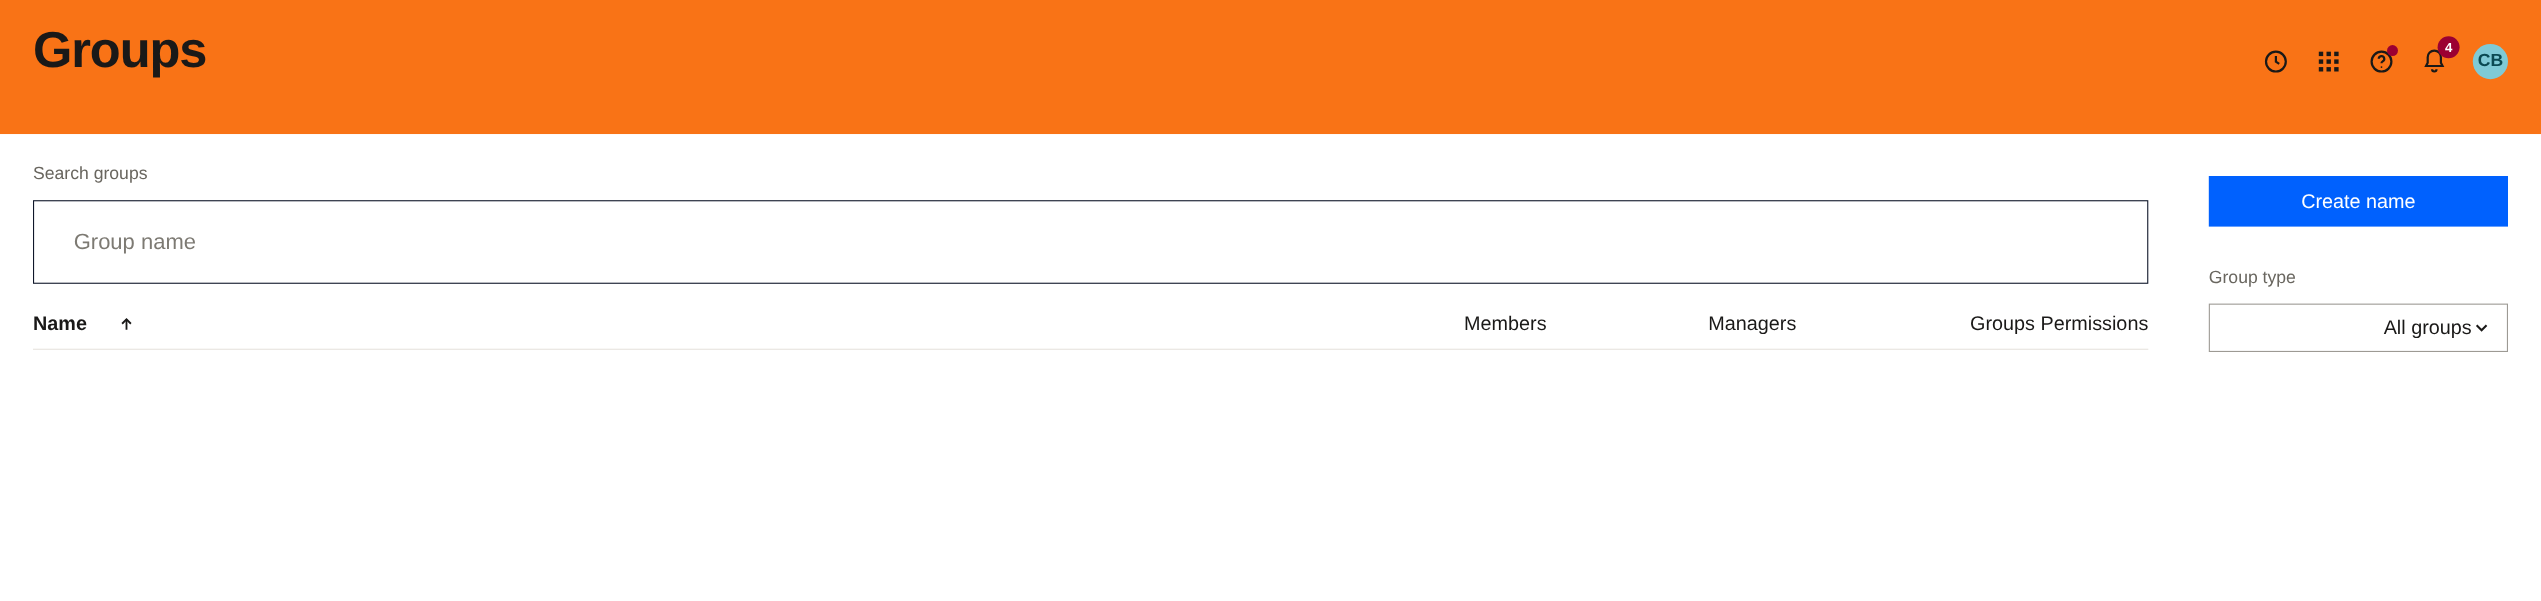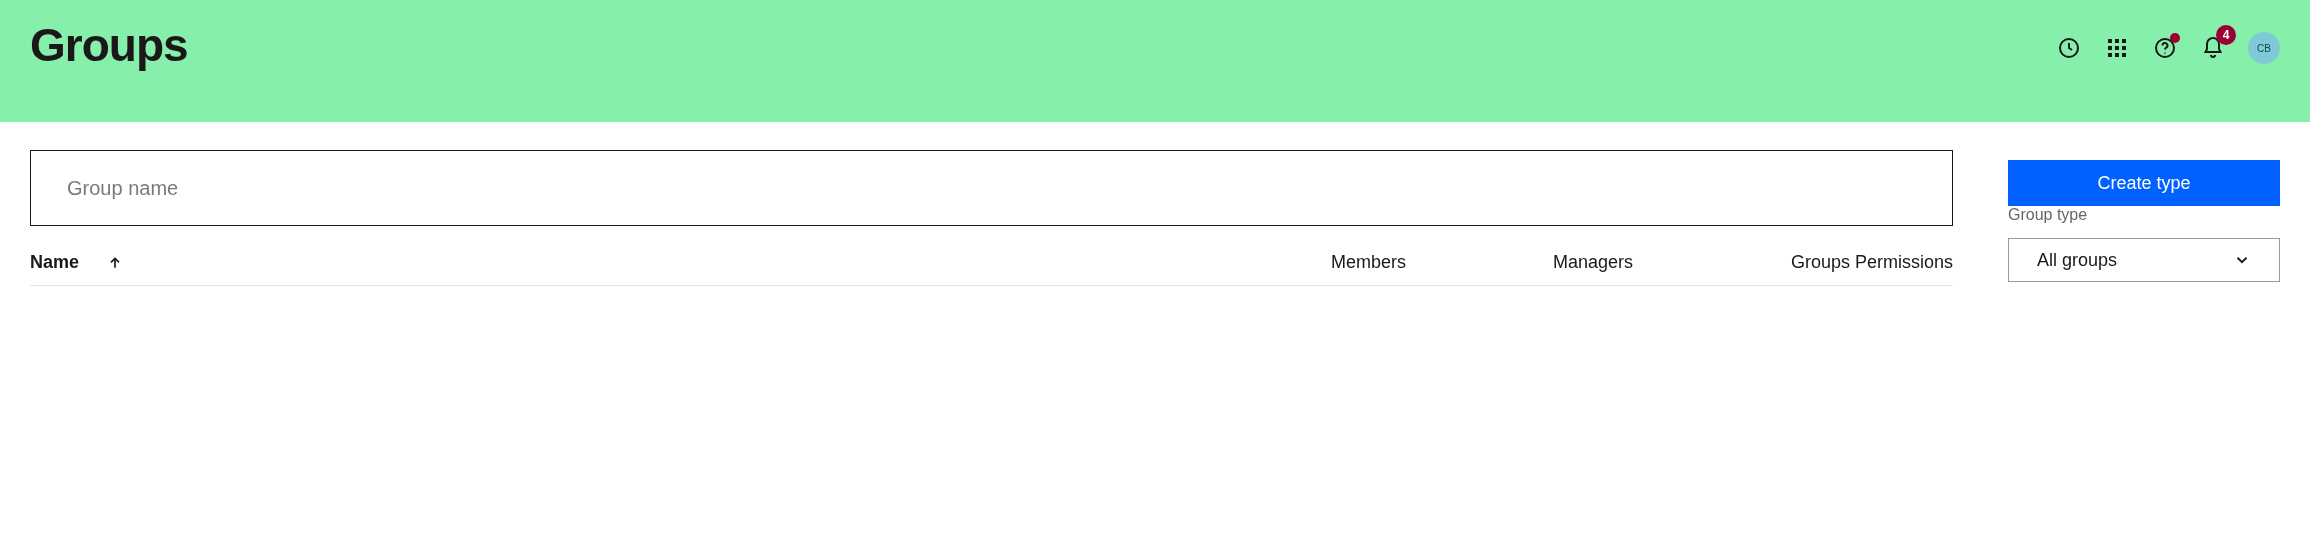--- a/index.html
+++ b/index.html
@@ -3,24 +3,24 @@
 <meta charset="utf-8">
 <style>
   * { box-sizing: border-box; margin: 0; padding: 0; }
   html, body { width: 100%; }
   body {
     font-family: -apple-system, BlinkMacSystemFont, "Segoe UI", Helvetica, Arial, sans-serif;
     color: #1a1a1a;
     background: #ffffff;
   }
   .top-banner {
-    background: #86efac;
+    background: #f97316;
     padding: 18px 30px 50px 30px;
     display: flex;
-    align-items: center;
+    align-items: flex-end;
     justify-content: space-between;
   }
   .page-title {
     font-size: 46px;
     font-weight: 700;
     letter-spacing: -1px;
     color: #1a1918;
   }
   .header-icons {
     display: flex;
@@ -63,22 +63,22 @@
     display: flex;
     align-items: center;
     justify-content: center;
   }
   .avatar {
     width: 32px;
     height: 32px;
     border-radius: 50%;
     background: #7fcad6;
     color: #0b4a53;
-    font-size: 10px;
-    font-weight: 400;
+    font-size: 16px;
+    font-weight: 700;
     display: flex;
     align-items: center;
     justify-content: center;
     cursor: pointer;
   }
 
   .content {
     background: #ffffff;
     padding: 28px 30px 30px 30px;
     display: flex;
@@ -131,30 +131,30 @@
     width: 100%;
     height: 46px;
     background: #0061fe;
     color: #ffffff;
     border: none;
     font-size: 18px;
     font-weight: 500;
     cursor: pointer;
     margin-top: 10px;
   }
-  .group-type-wrap { }
+  .group-type-wrap { margin-top: 38px; }
   .select-box {
     width: 100%;
     height: 44px;
     border: 1px solid #9d9a94;
     background: #ffffff;
-    padding: 0 28px;
-    display: flex;
-    align-items: center;
-    justify-content: space-between;
+    padding: 0 14px;
+    display: flex;
+    align-items: center;
+    justify-content: flex-end;
     font-size: 18px;
     color: #1a1918;
     cursor: pointer;
   }
   .chevron { width:18px; height:18px; display:inline-flex; }
 </style>
 </head>
 <body>
 
 <div class="top-banner">
@@ -198,40 +198,41 @@
       </svg>
       <span class="badge-count">4</span>
     </div>
 
     <div class="avatar">CB</div>
   </div>
 </div>
 
 <div class="content">
   <div class="left-col">
+    <label class="field-label">Search groups</label>
     <input class="search-input" type="text" placeholder="Group name" style="">
 
     <div class="table-head">
       <div class="col-name">
         <span>Name</span>
         <span class="sort-arrow">
           <svg viewBox="0 0 24 24" fill="none" stroke="currentColor" stroke-width="2.5">
             <path d="M12 19V5"></path>
               <path d="M6 11l6-6 6 6"></path>
           </svg>
         </span>
       </div>
       <div class="col-mem">Members</div>
       <div class="col-mgr">Managers</div>
       <div class="col-perm">Groups Permissions</div>
     </div>
   </div>
 
   <div class="right-col">
-    <button class="create-btn">Create type</button>
+    <button class="create-btn">Create name</button>
 
     <div class="group-type-wrap">
       <label class="field-label">Group type</label>
       <div class="select-box">
         <span>All groups</span>
         <span class="chevron">
           <svg viewBox="0 0 24 24" fill="none" stroke="currentColor" stroke-width="2.5">
             <path d="M6 9l6 6 6-6"></path>
           </svg>
         </span>

